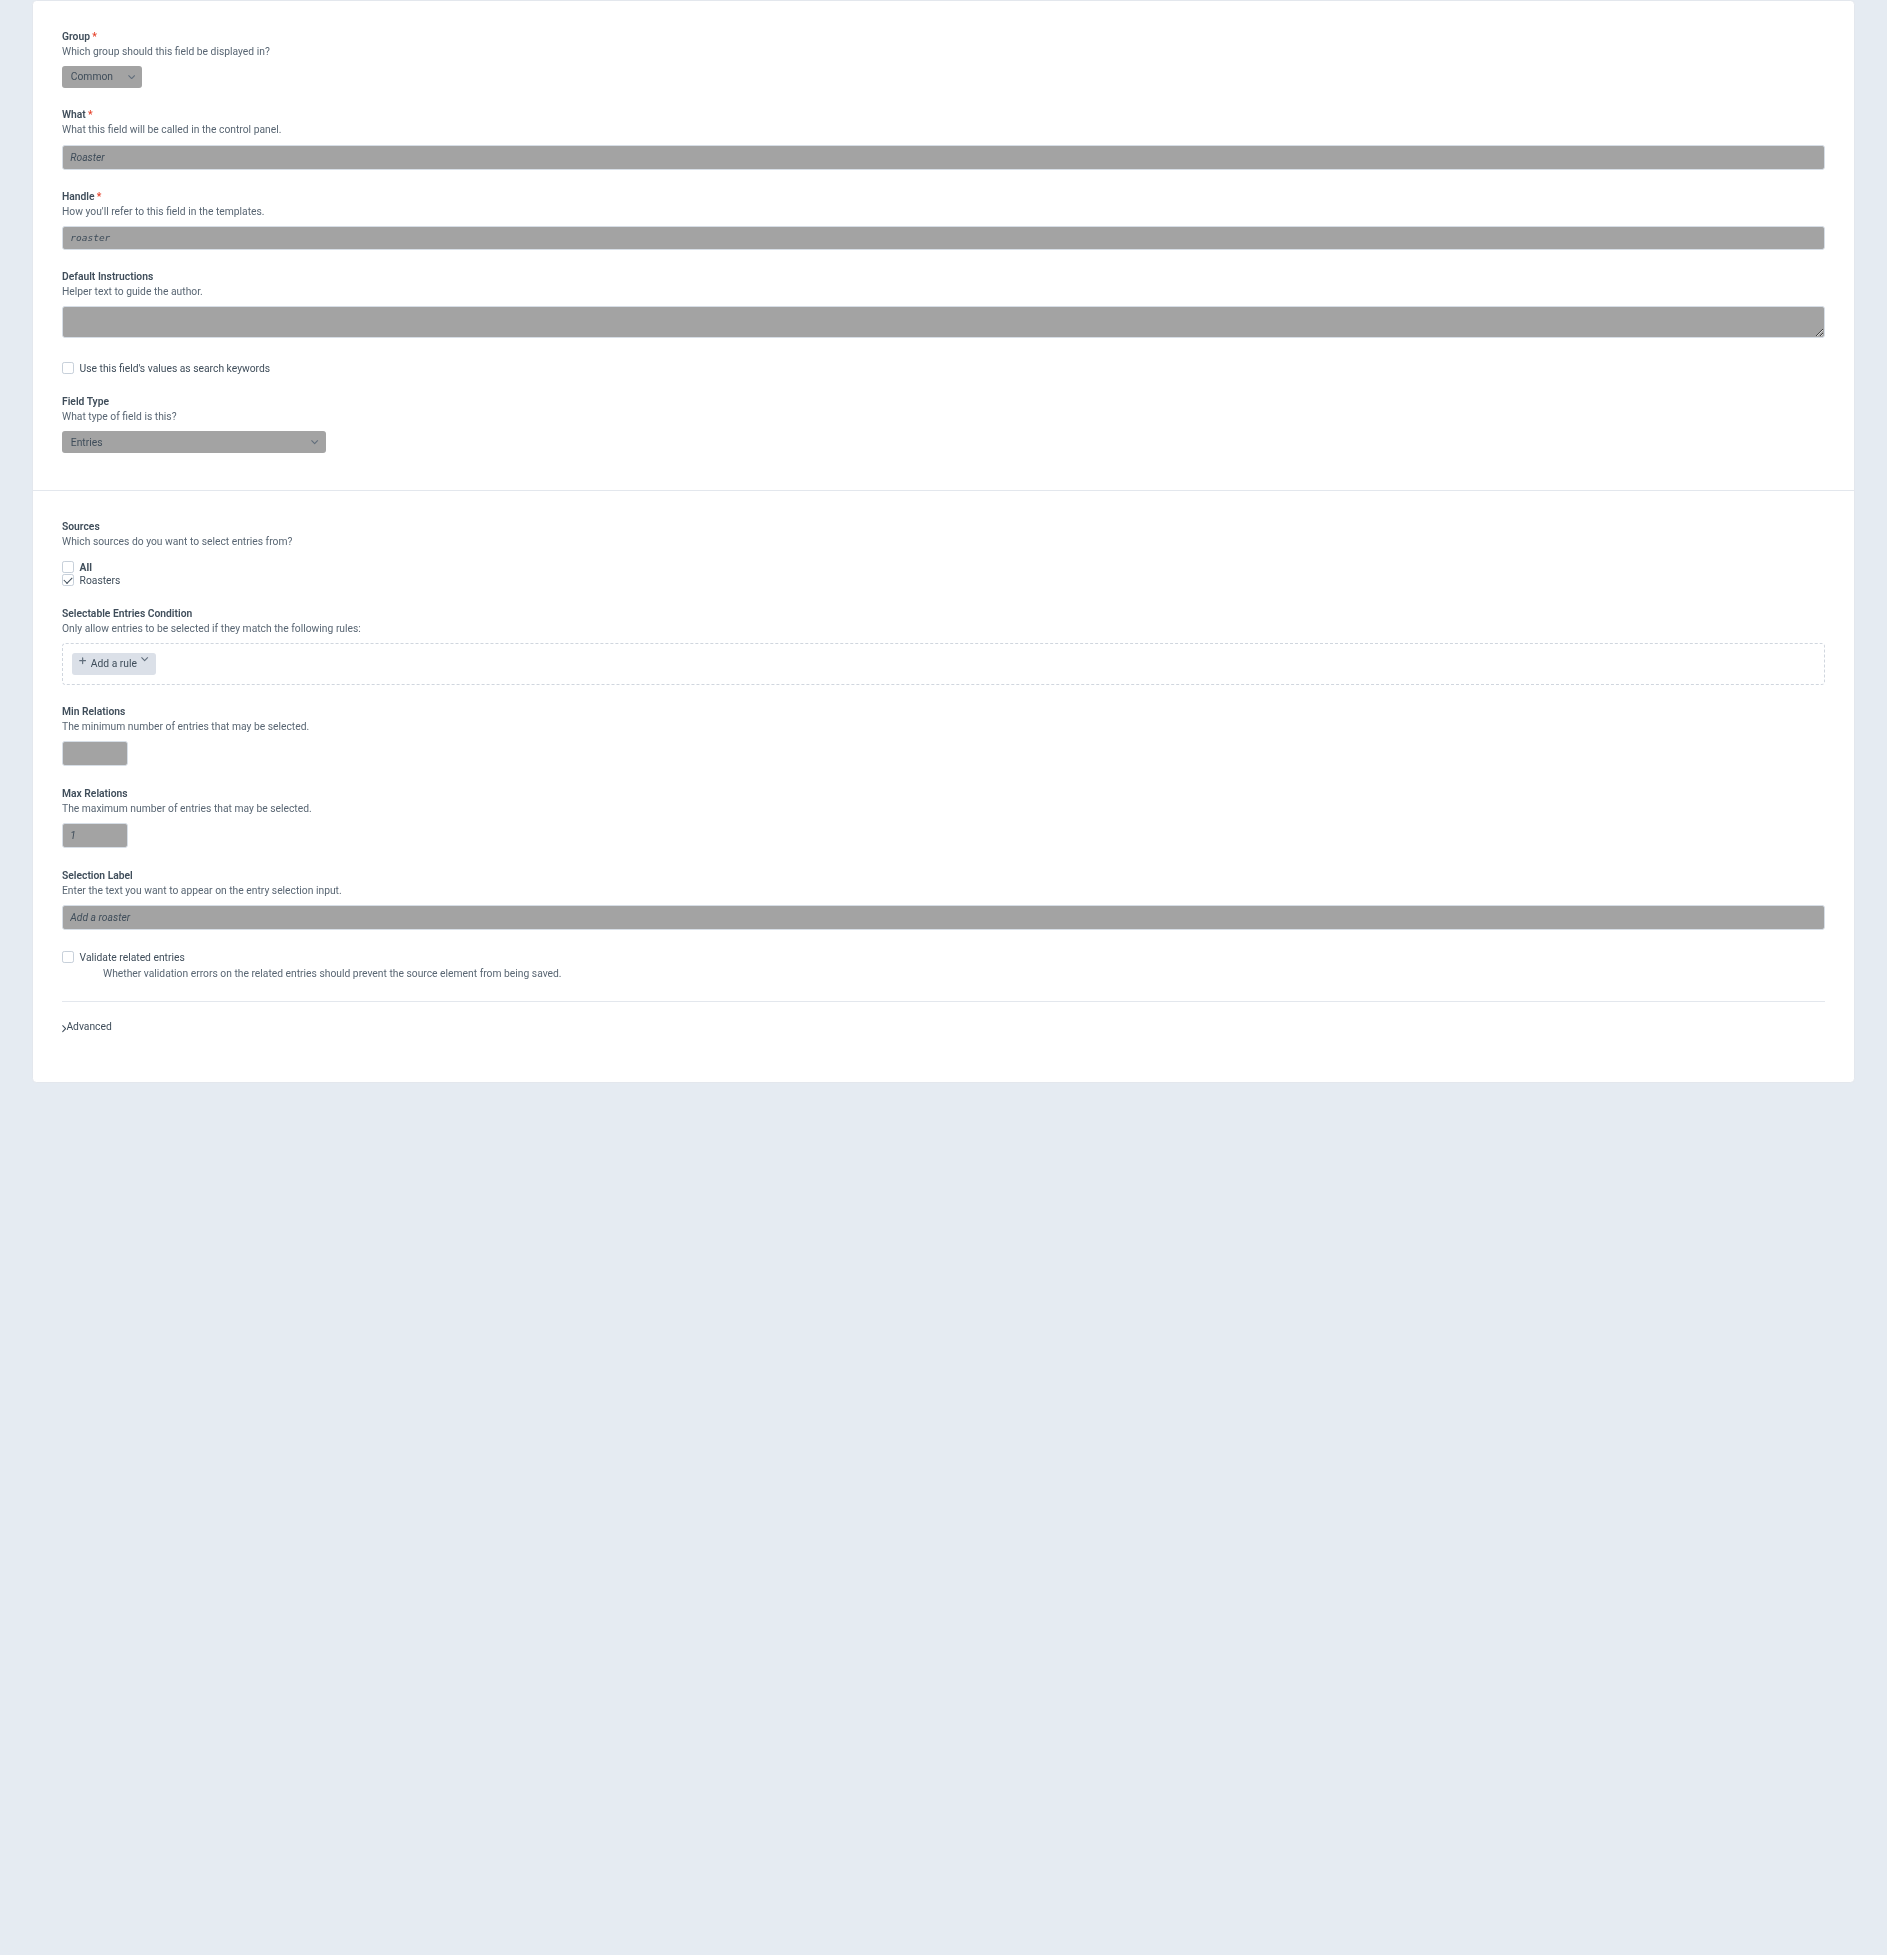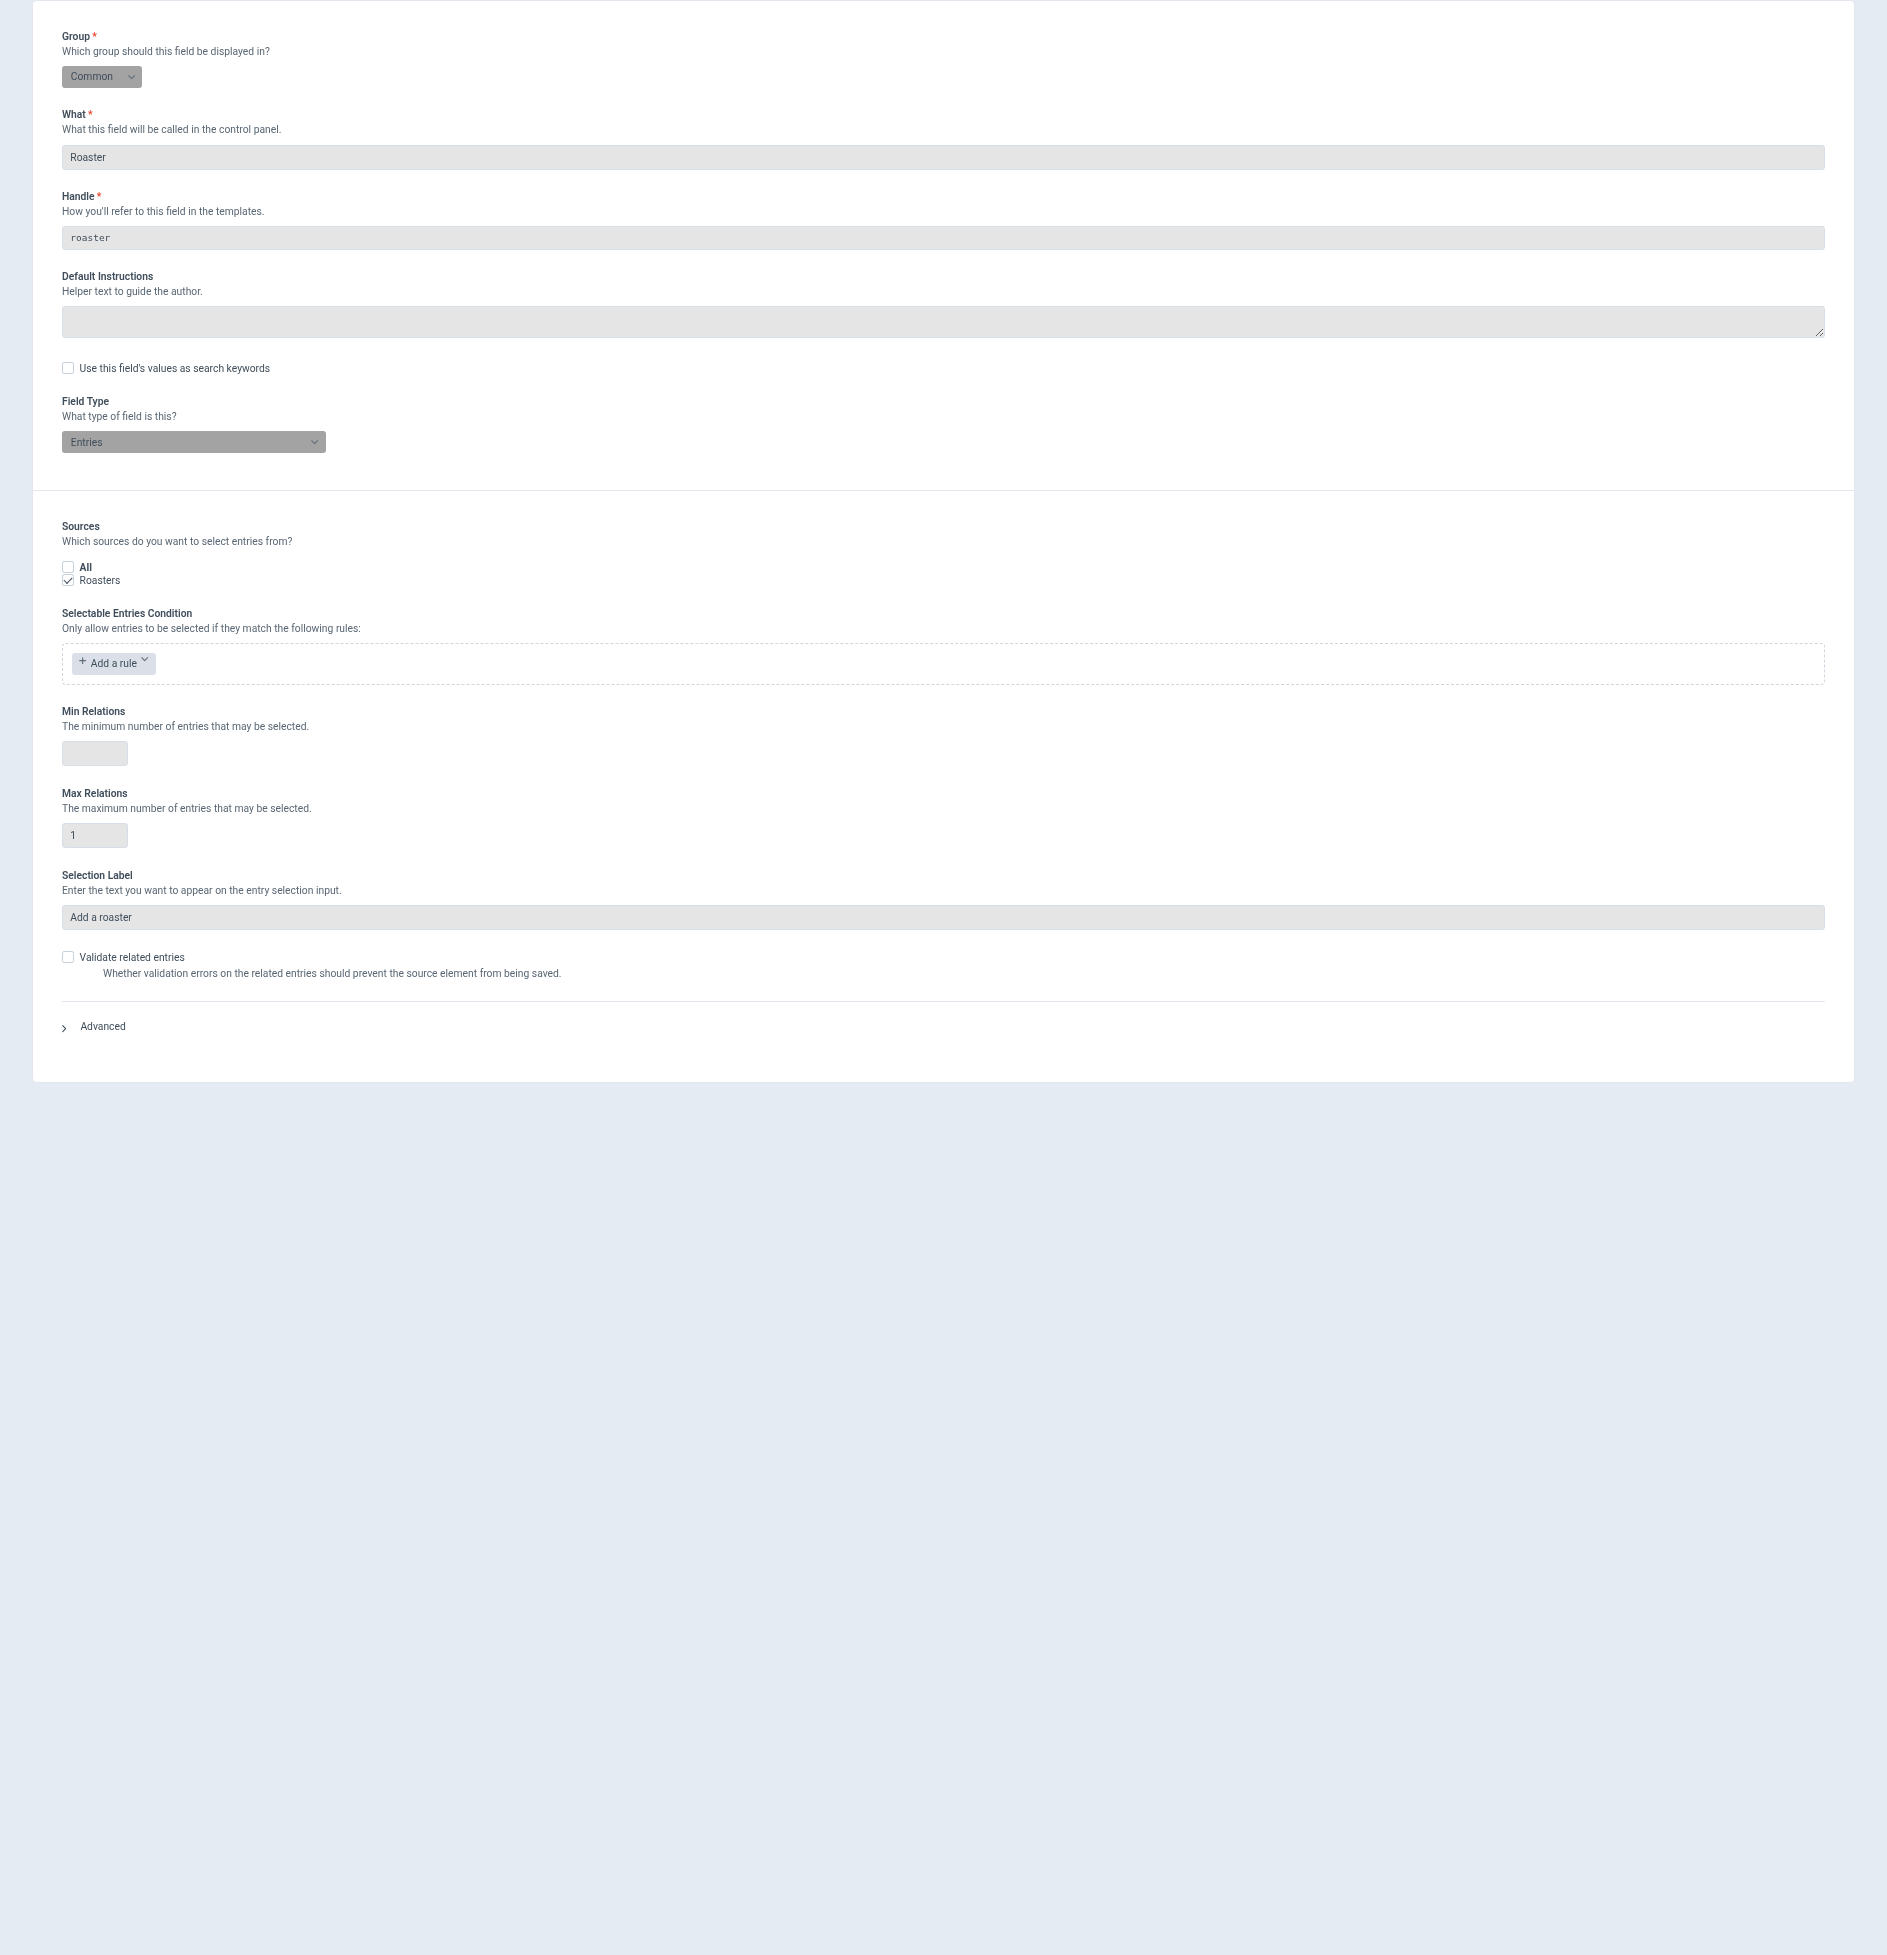--- a/index.html
+++ b/index.html
@@ -45,22 +45,23 @@
   margin-bottom: 7.3px;
   line-height: 1.35;
 }
 .text-input, textarea.text-input, .num-input {
   width: 100%;
   border: 0.7px solid #d7dee6;
   border-radius: 2.9px;
   padding: 5.1px 7.3px;
   font-size: 10.3px;
   color: #3f4d5a;
-  background: #e5e5e5;
+  background: #a3a3a3;
   font-family: inherit;
+  font-style: italic;
 }
 .text-input.mono {
   font-family: ui-monospace, SFMono-Regular, Menlo, Monaco, Consolas, monospace;
   font-size: 9.5px;
 }
 textarea.text-input {
   min-height: 32px;
   resize: vertical;
 }
 .num-input {
@@ -141,21 +142,21 @@
 }
 .add-rule-btn svg { display: block; }
 hr.divider {
   border: none;
   border-top: 0.7px solid #e3e7ed;
   margin: 20.6px 0 17.6px 0;
 }
 .disclosure {
   display: flex;
   align-items: flex-end;
-  gap: 14px;
+  gap: 0;
   color: #3f4d5a;
   font-size: 10.3px;
   cursor: pointer;
 }
 .disclosure svg { display: block; }
 </style>
 </head>
 <body>
 
 <div class="container">

